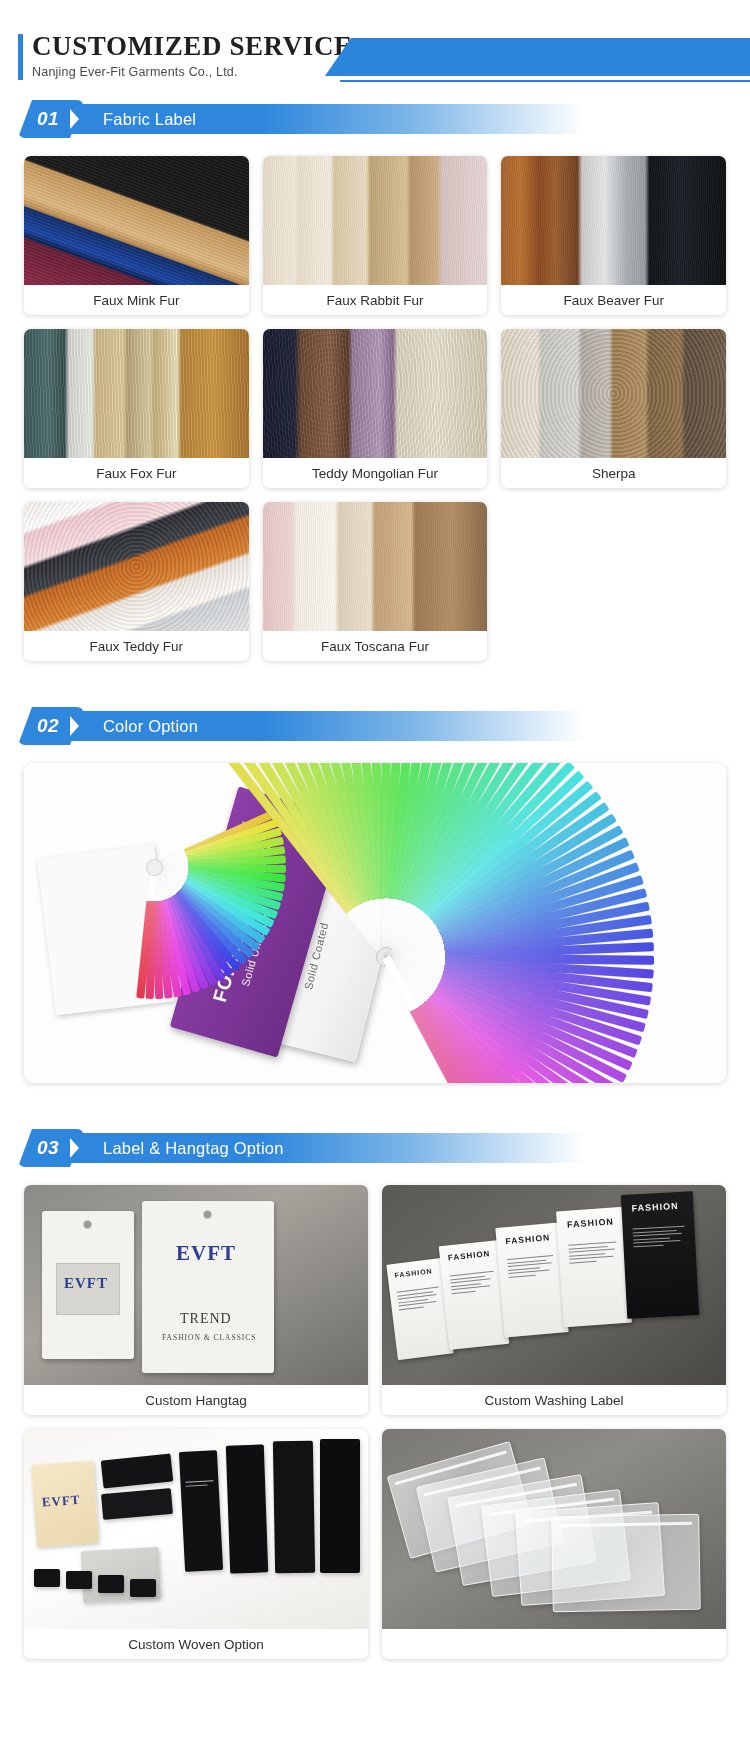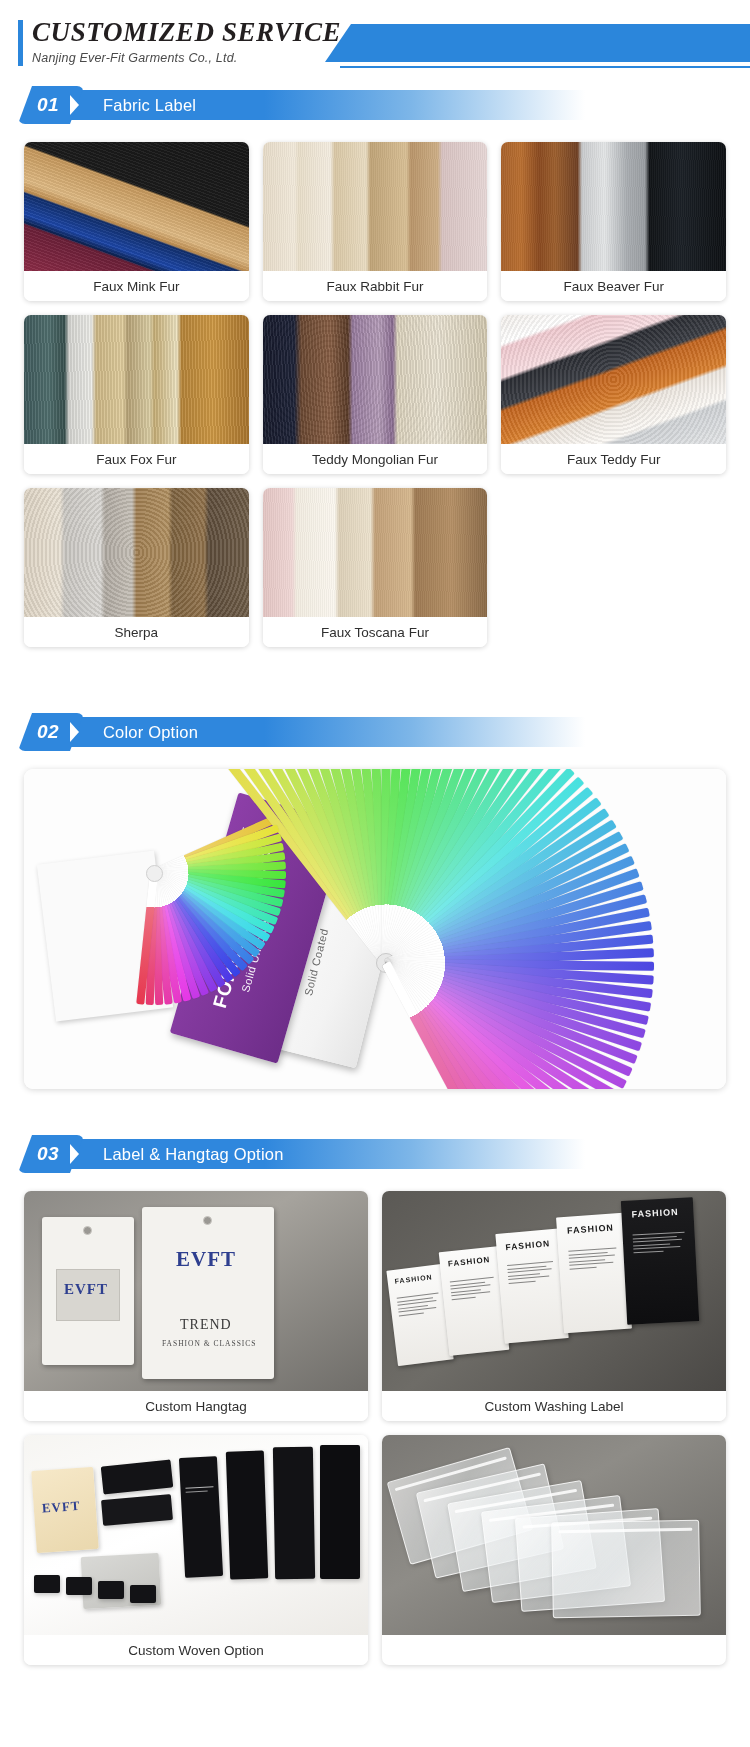--- a/index.html
+++ b/index.html
@@ -7,23 +7,22 @@
     width: 750px;
     background: #ffffff;
     font-family: "Liberation Sans", sans-serif;
   }
   body { width: 750px; height: 1747px; position: relative; overflow: hidden; }
 
   
   .header {
     position: relative;
     height: 70px;
-    margin-top: 16px;
+    margin-top: 30px;
     padding-left: 18px;
-    font-style: italic;
   }
   .header-accent-bar {
     position: absolute;
     left: 18px; top: 4px;
     width: 5px; height: 46px;
     background: #2b86db;
   }
   .header-text { padding-left: 14px; }
   .header-title {
     font-family: "Liberation Serif", serif;
@@ -444,39 +443,39 @@
     <div class="card-label">Faux Fox Fur</div>
   </div>
   <div class="card">
     <div class="card-img">
         <div class="tex tex-mongolian"></div>
       </div>
     <div class="card-label">Teddy Mongolian Fur</div>
   </div>
   <div class="card">
     <div class="card-img">
+        <div class="tex tex-sherpa"></div>
+      </div>
+    <div class="card-label">Sherpa</div>
+  </div>
+  <div class="card">
+    <div class="card-img">
         <div class="tex tex-teddy"></div>
       </div>
     <div class="card-label">Faux Teddy Fur</div>
-  </div>
-  <div class="card">
-    <div class="card-img">
-        <div class="tex tex-sherpa"></div>
-      </div>
-    <div class="card-label">Sherpa</div>
   </div>
   <div class="card">
     <div class="card-img">
         <div class="tex tex-toscana"></div>
       </div>
     <div class="card-label">Faux Toscana Fur</div>
   </div>
 </div>
 
-<div class="section-head" style="margin-top:66px;text-decoration:underline;">
+<div class="section-head" style="margin-top:46px;text-decoration:underline;">
   <div class="section-bar"></div>
   <div class="section-badge"></div>
   <div class="section-badge-num">02</div>
   <div class="section-chevron"></div>
   <div class="section-title">Color Option</div>
 </div>
 
 <div class="pantone-wrap">
   <div class="pantone-scene">
 

